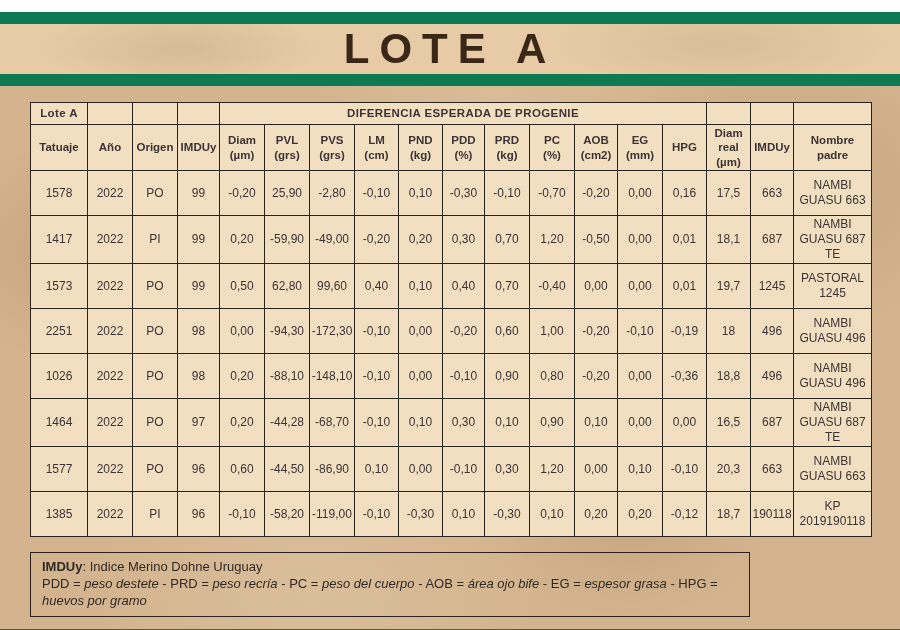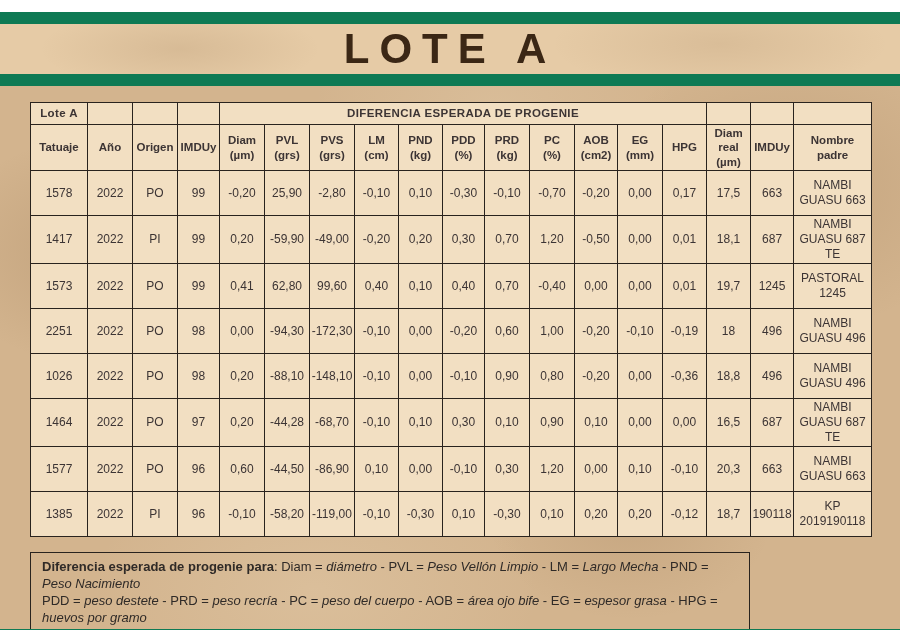--- a/index.html
+++ b/index.html
@@ -130,21 +130,21 @@
           <td>-0,20</td>
           <td>25,90</td>
           <td>-2,80</td>
           <td>-0,10</td>
           <td>0,10</td>
           <td>-0,30</td>
           <td>-0,10</td>
           <td>-0,70</td>
           <td>-0,20</td>
           <td>0,00</td>
-          <td>0,17</td>
+          <td>0,16</td>
           <td>17,5</td>
           <td>663</td>
           <td>NAMBI GUASU 663</td>
         </tr>
         <tr>
           <td>1417</td>
           <td>2022</td>
           <td>PI</td>
           <td>99</td>
           <td>0,20</td>
@@ -160,21 +160,21 @@
           <td>0,01</td>
           <td>18,1</td>
           <td>687</td>
           <td>NAMBI GUASU 687 TE</td>
         </tr>
         <tr>
           <td>1573</td>
           <td>2022</td>
           <td>PO</td>
           <td>99</td>
-          <td>0,41</td>
+          <td>0,50</td>
           <td>62,80</td>
           <td>99,60</td>
           <td>0,40</td>
           <td>0,10</td>
           <td>0,40</td>
           <td>0,70</td>
           <td>-0,40</td>
           <td>0,00</td>
           <td>0,00</td>
           <td>0,01</td>
@@ -279,19 +279,19 @@
           <td>0,20</td>
           <td>-0,12</td>
           <td>18,7</td>
           <td>190118</td>
           <td>KP 2019190118</td>
         </tr>
       </tbody>
   </table>
 
   <div class="legend">
-      <div><span class="b ">Diferencia esperada de progenie para</span><span class="">: Diam = </span><span class="i">diámetro</span><span class=""> - PVL = </span><span class="i">Peso Vellón Limpio</span><span class=""> - LM = </span><span class="i">Largo Mecha</span><span class=""> - PND = </span><span class="i">Peso Nacimiento</span></div>
+      <div><span class="b ">IMDUy</span><span class="">:  Indice Merino Dohne Uruguay</span></div>
       <div><span class="">PDD = </span><span class="i">peso destete</span><span class=""> -  PRD = </span><span class="i">peso recría</span><span class=""> - PC = </span><span class="i">peso del cuerpo</span><span class=""> - AOB = </span><span class="i">área ojo bife</span><span class=""> - EG = </span><span class="i">espesor grasa</span><span class=""> - HPG = </span><span class="i">huevos por gramo</span></div>
     </div>
 
   <div class="greenbar bar-bottom"></div>
 
 </div>
 
 </body></html>

